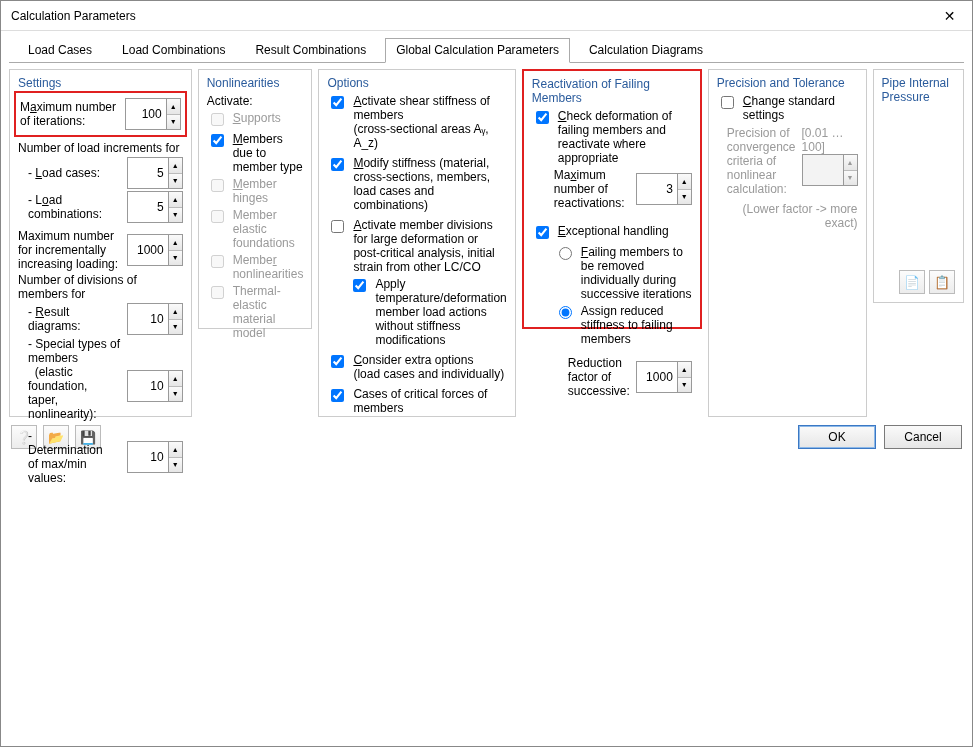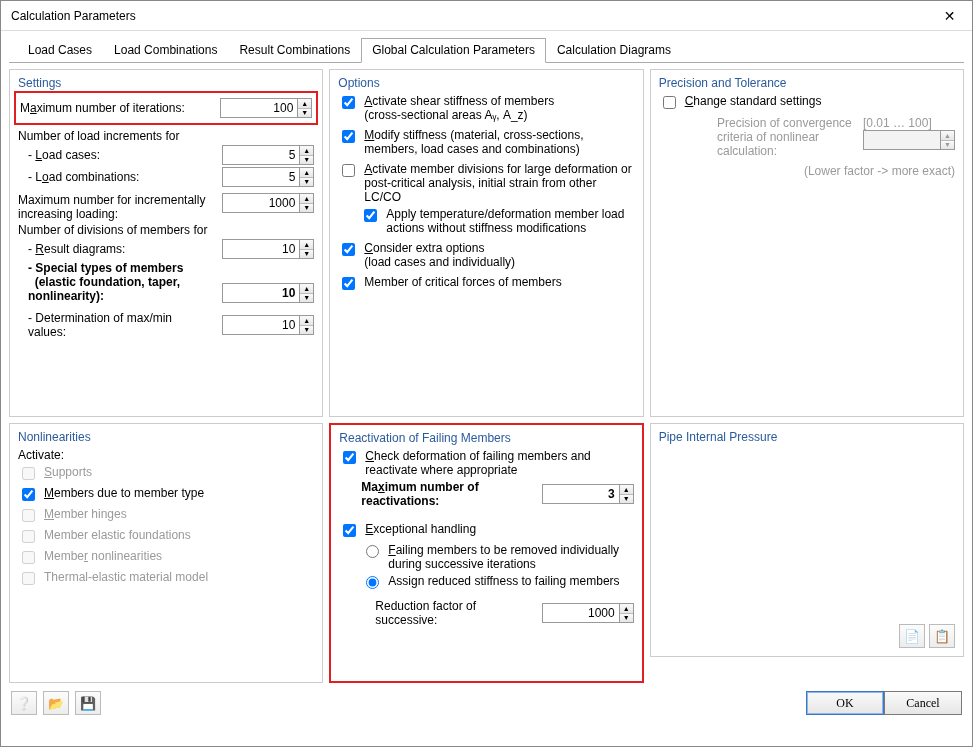--- a/index.html
+++ b/index.html
@@ -25,21 +25,21 @@
   }
   .titlebar .title { font-size: 12px; }
   .titlebar .close {
     width: 45px; height: 30px;
     display:flex; align-items:center; justify-content:center;
     font-size: 14px;
   }
   .tabs {
     display:flex;
     padding: 6px 8px 0 8px;
-    gap: 0;
+    gap: 8px;
     border-bottom: 1px solid #aaa;
     margin: 0 8px;
   }
   .tab {
     padding: 4px 10px 5px 10px;
     border: 1px solid transparent;
     position: relative;
     top: 1px;
     cursor: default;
   }
@@ -73,23 +73,22 @@
     margin: 2px 0;
     gap:6px;
   }
   .row .lab { flex:1; }
   .indent1 { padding-left: 10px; }
   .indent2 { padding-left: 22px; }
   .indent3 { padding-left: 36px; }
   .spinner {
     display:inline-flex;
     border:1px solid #999;
-    height:20px;
+    height:32px;
     background:#fff;
-    padding-left:36px;
   }
   .spinner input {
     border:none; width:40px; text-align:right;
     padding: 0 4px;
     font: inherit;
     outline:none;
   }
   .spinner .ctrls {
     display:flex; flex-direction:column;
     border-left:1px solid #999;
@@ -104,41 +103,41 @@
   .spinner .ctrls div:last-child{border-bottom:none;}
   .spinner.disabled { background:#f3f3f3; }
   .spinner.disabled input { background:#f3f3f3; color:#aaa; }
   .chk { display:flex; align-items:flex-start; gap:6px; margin:3px 0;}
   .chk input { margin-top:2px; }
   .chk.disabled { color:#9a9a9a; }
   .disabled-text { color:#9a9a9a;justify-content:flex-end; }
   .sub { padding-left:20px; font-size:12px; }
   .rad {display:flex; align-items:flex-start; gap:6px; margin:3px 0;}
   .rad input{margin-top:2px;}
-  .col-stack { display:flex; flex-direction:column; gap:6px;}
+  .col-stack { display:flex; flex-direction:row; gap:6px;}
   .bottombar {
     display:flex; justify-content: space-between; align-items:center;
     padding: 6px 10px 8px 10px;
   }
   .iconbtn {
     width:26px; height:24px;
     border:1px solid #bbb;
     background: linear-gradient(#fcfcfc,#ececec);
     display:inline-flex; align-items:center; justify-content:center;
     font-size:13px;
   }
   .btn {
     min-width:78px; height:24px;
     border:1px solid #7a7a7a;
     background: linear-gradient(#fafafa,#e6e6e6);
     padding: 0 14px;
     font: inherit;
   }
   .btn.primary { border:1px solid #3b78c4; box-shadow: 0 0 0 1px #8cb8e8 inset; }
-  .right-buttons { display:flex; gap:0; align-items:flex-end;font-family:Liberation Serif, serif;}
+  .right-buttons { display:flex; gap:8px; align-items:flex-end;}
   .pair-icons {display:flex; gap:4px; margin-top:6px; justify-content:flex-end;}
   u.alt { text-decoration: underline; text-decoration-thickness:1px;}
   .hl-row {
     border:2px solid #e02020;
     padding:3px 4px;
     margin: -3px -4px 4px -4px;
   }
 </style>
 </head>
 <body>
@@ -189,21 +188,21 @@
       <div class="row indent1">
         <span class="lab">- L<u class="alt">o</u>ad combinations:</span>
         <span class="spinner">
           <input value="5" style="">
             <span class="ctrls">
               <div>▲</div>
               <div>▼</div>
             </span>
         </span>
       </div>
-      <div class="row" style="align-items:flex-start; margin-top:6px;">
+      <div class="row" style="align-items:center; margin-top:6px;">
         <span class="lab">Maximum number for incrementally increasing loading:</span>
         <span class="spinner">
           <input value="1000" style="">
             <span class="ctrls">
               <div>▲</div>
               <div>▼</div>
             </span>
         </span>
       </div>
 
@@ -211,21 +210,21 @@
       <div class="row indent1">
         <span class="lab">- <u class="alt">R</u>esult diagrams:</span>
         <span class="spinner">
           <input value="10" style="">
             <span class="ctrls">
               <div>▲</div>
               <div>▼</div>
             </span>
         </span>
       </div>
-      <div class="row indent1" style="align-items:flex-end;font-weight:bold;">
+      <div class="row indent1" style="align-items:center;">
         <span class="lab">- Special types of members<br>&nbsp;&nbsp;(elastic foundation, taper, nonlinearity):</span>
         <span class="spinner" style="margin-top:14px;">
           <input value="10" style="">
             <span class="ctrls">
               <div>▲</div>
               <div>▼</div>
             </span>
         </span>
       </div>
       <div class="row indent1" style="margin-top:8px;gap:24px;">
@@ -288,31 +287,31 @@
       <label class="chk indent2">
           <input type="checkbox" checked="" style="">
         <span>Apply temperature/deformation member load actions without stiffness modifications</span>
       </label>
       <label class="chk" style="margin-top:6px;">
           <input type="checkbox" checked="" style="">
         <span><u class="alt">C</u>onsider extra options<br><span>(load cases and individually)</span></span>
       </label>
       <label class="chk" style="margin-top:6px;">
           <input type="checkbox" checked="" style="">
-        <span>Member of critical forces of members</span>
+        <span>Cases of critical forces of members</span>
       </label>
     </div>
 
     <div class="group hl" style="height:260px;">
       <div class="legend">Reactivation of Failing Members</div>
       <label class="chk">
           <input type="checkbox" checked="" style="">
         <span><u class="alt">C</u>heck deformation of failing members and reactivate where appropriate</span>
       </label>
-      <div class="row indent2" style="font-weight:bold;">
+      <div class="row indent2" style="">
         <span class="lab">Ma<u class="alt">x</u>imum number of reactivations:</span>
         <span class="spinner">
           <input value="3" style="">
             <span class="ctrls">
               <div>▲</div>
               <div>▼</div>
             </span>
         </span>
       </div>
       <label class="chk" style="margin-top:14px;">

